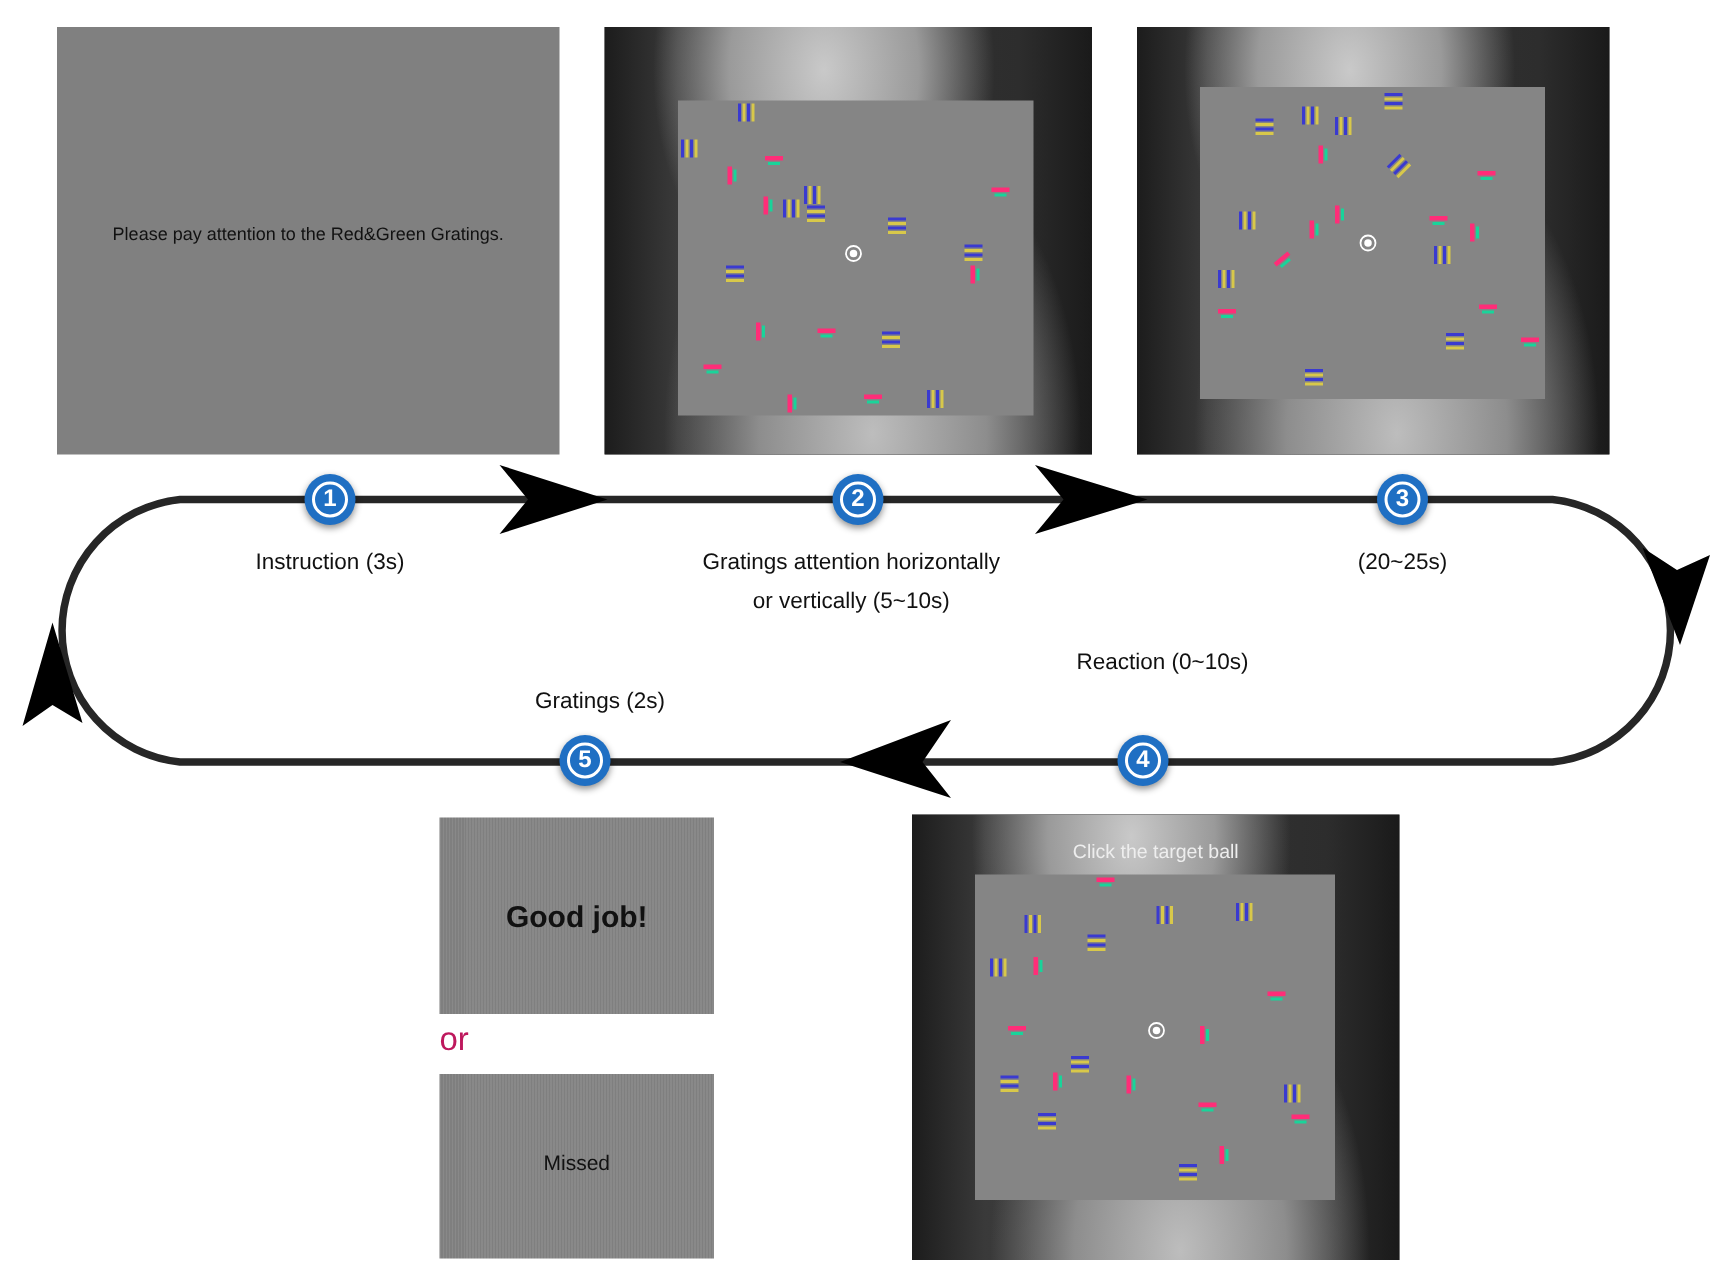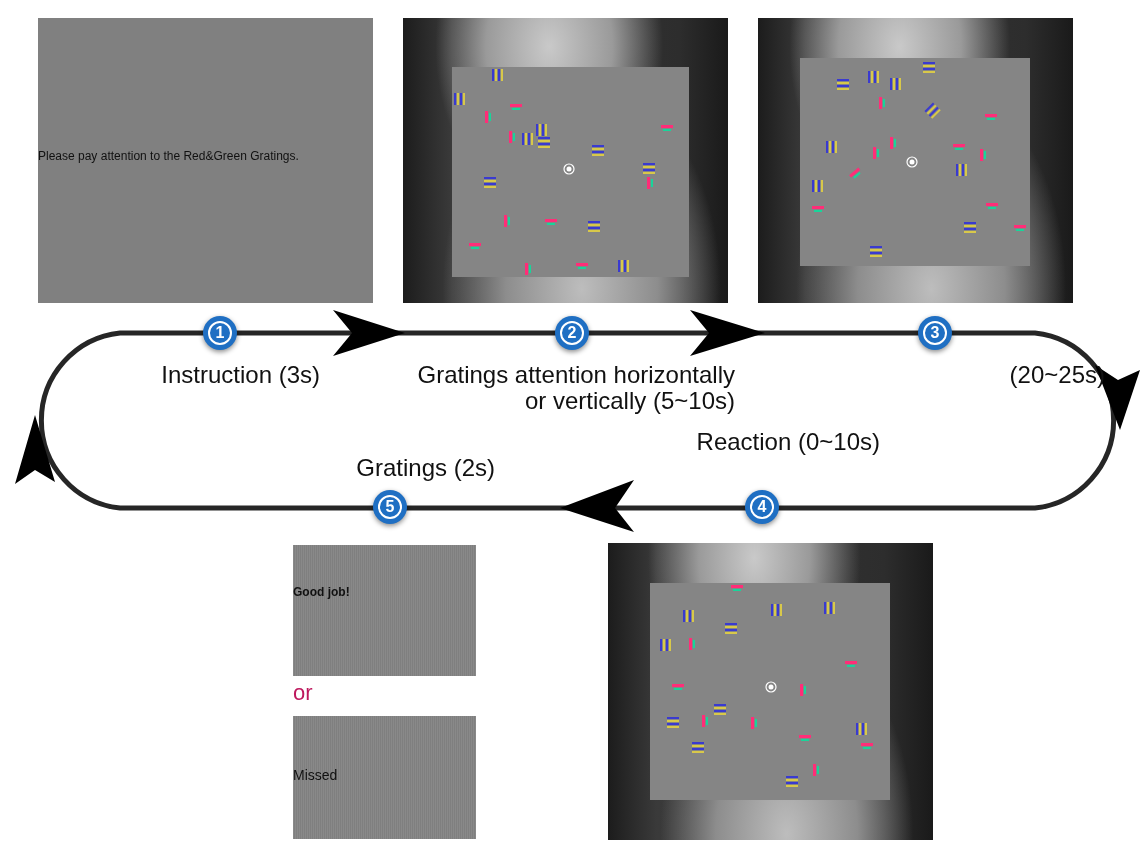--- a/index.html
+++ b/index.html
@@ -2,22 +2,22 @@
 <html><head>
 <meta charset="utf-8">
 <style>
   html, body { margin:0; padding:0; background:#ffffff; }
   body { width:1147px; height:843px; position:relative; overflow:hidden; font-family:"Liberation Sans", sans-serif; }
   .panel { position:absolute; box-sizing:border-box; }
   .gray-panel { background:#808080; }
   .photo-panel { background:#2a2a2a; overflow:hidden; }
   .photo-bg { position:absolute; inset:0; }
   .stim-square { position:absolute; background:#858585; }
-  .center-text { position:absolute; left:0; right:0; text-align:left; color:#111; }
-  .label { position:absolute; font-size:24px; color:#111; text-align:right; line-height:26px; white-space:nowrap; }
+  .center-text { position:absolute; left:0; right:0; text-align:center; color:#111; }
+  .label { position:absolute; font-size:15px; color:#111; text-align:center; line-height:26px; white-space:nowrap; }
   .badge { position:absolute; width:34px; height:34px; border-radius:50%; background:#1f6fc3; box-shadow:0 2px 5px rgba(0,0,0,0.45); display:flex; align-items:center; justify-content:center; }
   .badge-inner { width:24px; height:24px; border-radius:50%; border:2px solid #fff; box-sizing:border-box; color:#fff; font-size:16px; font-weight:bold; display:flex; align-items:center; justify-content:center; line-height:1; }
   svg { position:absolute; left:0; top:0; }
   .fb-panel { background:#848484; background-image: repeating-linear-gradient(90deg, rgba(255,255,255,0.04) 0 1px, rgba(0,0,0,0.04) 1px 2px); }
 </style>
 </head>
 <body>
 
 <svg width="1147" height="843" viewBox="0 0 1147 843">
   <path d="M120,333 L1035,333 A88,88 0 0 1 1035,508 L120,508 A88,88 0 0 1 120,333 Z" fill="none" stroke="#262626" stroke-width="5"></path>
@@ -254,20 +254,21 @@
           <rect x="216" y="171" width="8" height="2" fill="#19d49a"></rect>
         </g>
         <circle cx="112" cy="104" r="5" fill="none" stroke="#fff" stroke-width="1.2"></circle>
         <circle cx="112" cy="104" r="2.5" fill="#fff"></circle>
       </svg>
   </div>
 </div>
 
 <div class="panel photo-panel" style="left:608px;top:543px;width:325px;height:297px;">
   <div class="photo-bg" style="background:radial-gradient(ellipse at 45% 5%, #c9c9c9 0%, #9a9a9a 22%, transparent 42%), radial-gradient(ellipse at 55% 98%, #bdbdbd 0%, #8d8d8d 28%, transparent 50%), linear-gradient(90deg,#1c1c1c 0%,#3a3a3a 15%,#2d2d2d 85%,#1a1a1a 100%);"></div>
+  <div style="position:absolute;left:0;right:0;top:17px;text-align:center;color:#eee;font-size:13px;">Click the target ball</div>
   <div class="stim-square" style="left:42px;top:40px;width:240px;height:217px;">
     <svg class="stim" width="240" height="217">
         <g>
           <rect x="33" y="27" width="2" height="12" fill="#3a3ad0"></rect>
           <rect x="36" y="27" width="2" height="12" fill="#d8c84a"></rect>
           <rect x="39" y="27" width="2" height="12" fill="#3a3ad0"></rect>
           <rect x="42" y="27" width="2" height="12" fill="#d8c84a"></rect>
         </g>
         <g>
           <rect x="121" y="21" width="2" height="12" fill="#3a3ad0"></rect>
@@ -363,21 +364,21 @@
           <rect x="163" y="181" width="3" height="12" fill="#ff2d78"></rect>
           <rect x="167" y="183" width="2" height="8" fill="#19d49a"></rect>
         </g>
         <circle cx="121" cy="104" r="5" fill="none" stroke="#fff" stroke-width="1.2"></circle>
         <circle cx="121" cy="104" r="2.5" fill="#fff"></circle>
       </svg>
   </div>
 </div>
 
 <div class="panel fb-panel" style="left:293px;top:545px;width:183px;height:131px;">
-  <div class="center-text" style="top:40px;font-size:12px;font-weight:bold;">Good job!</div>
+  <div class="center-text" style="top:56px;font-size:20px;font-weight:bold;">Good job!</div>
 </div>
 <div style="position:absolute;left:293px;width:183px;top:680px;font-size:22px;color:#be185d;">or</div>
 <div class="panel fb-panel" style="left:293px;top:716px;width:183px;height:123px;">
   <div class="center-text" style="top:51px;font-size:14px;font-weight:normal;">Missed</div>
 </div>
 
 <div class="badge" style="left:203px;top:316px;">
     <div class="badge-inner">1</div>
   </div>
 <div class="badge" style="left:555px;top:316px;">

